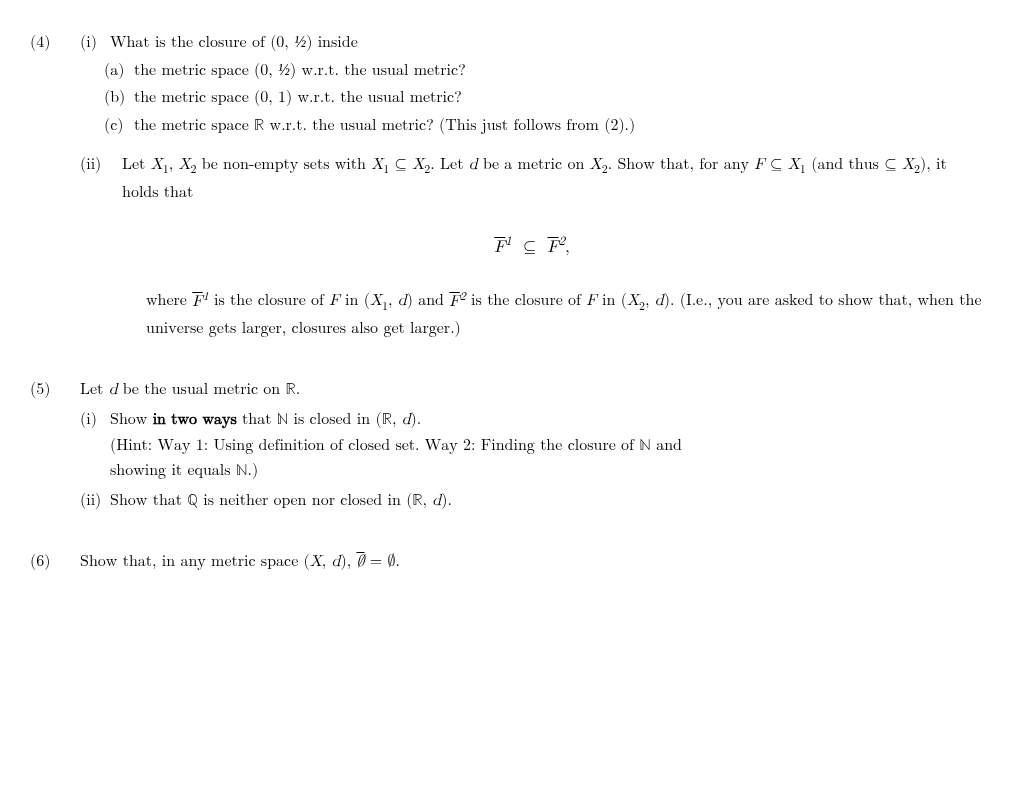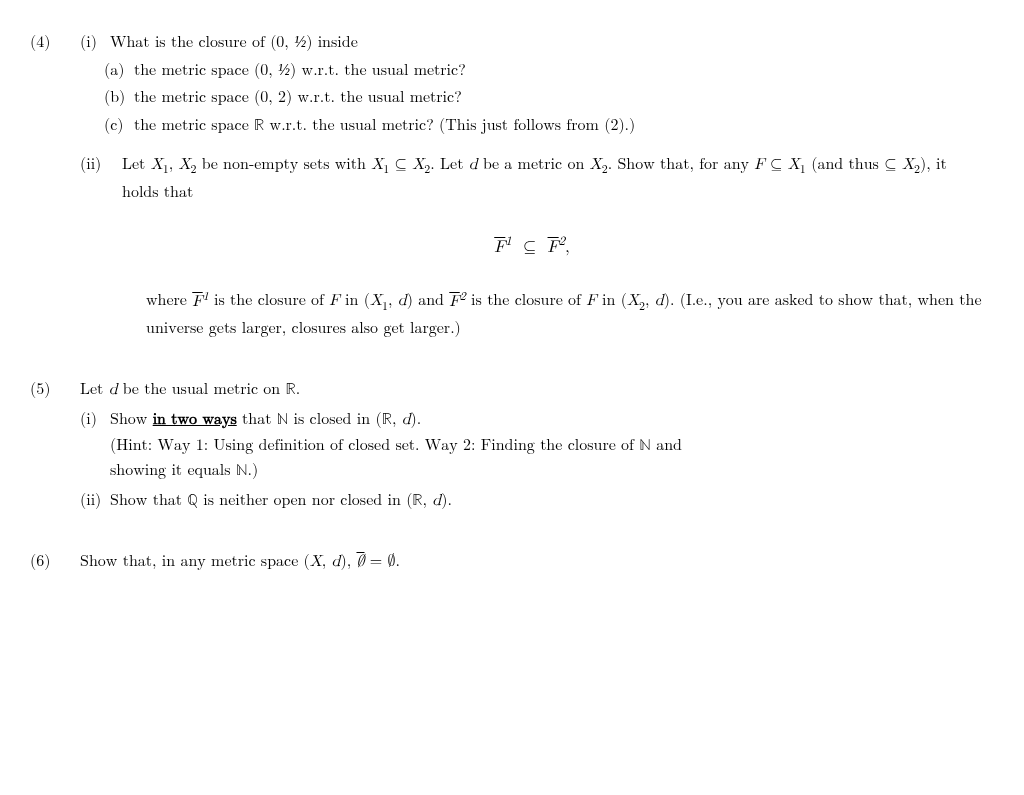--- a/index.html
+++ b/index.html
@@ -81,21 +81,20 @@
       vertical-align: super;
     }
 
     sub {
       font-size: 0.75em;
       vertical-align: sub;
     }
 
     .bold {
       font-weight: bold;
-      text-decoration: underline;
     }
 
     .problem-5 {
       margin-top: 10px;
     }
 
     .problem-6 {
       margin-top: 10px;
     }
 
@@ -121,21 +120,21 @@
       <div class="sub-item indent-a">
         <div class="sub-label">(a)</div>
         <div class="sub-content">
           the metric space (0, <span class="math-inline">½</span>) w.r.t. the usual metric?
         </div>
       </div>
 
       <div class="sub-item indent-a">
         <div class="sub-label">(b)</div>
         <div class="sub-content">
-          the metric space (0, 2) w.r.t. the usual metric?
+          the metric space (0, 1) w.r.t. the usual metric?
         </div>
       </div>
 
       <div class="sub-item indent-a">
         <div class="sub-label">(c)</div>
         <div class="sub-content">
           the metric space ℝ w.r.t. the usual metric? (This just follows from (2).)
         </div>
       </div>
 

